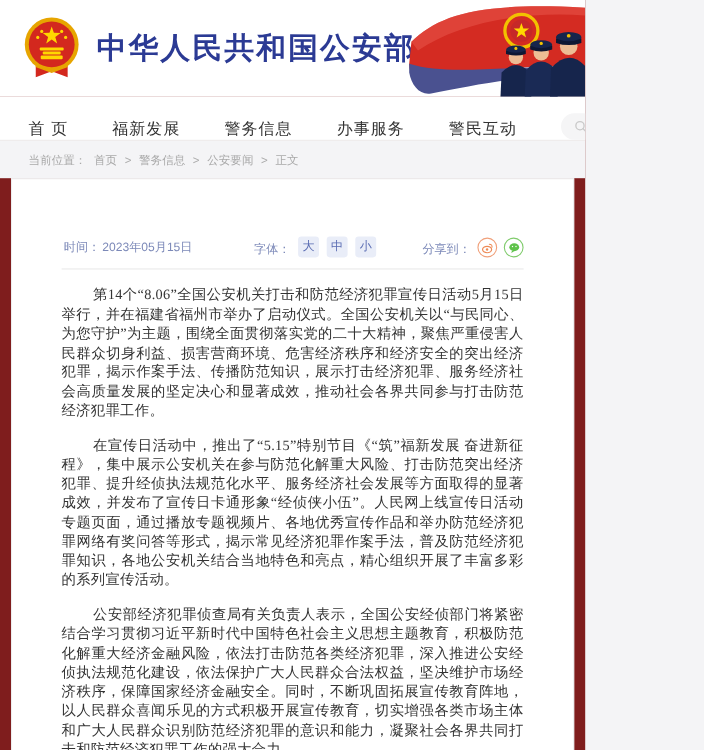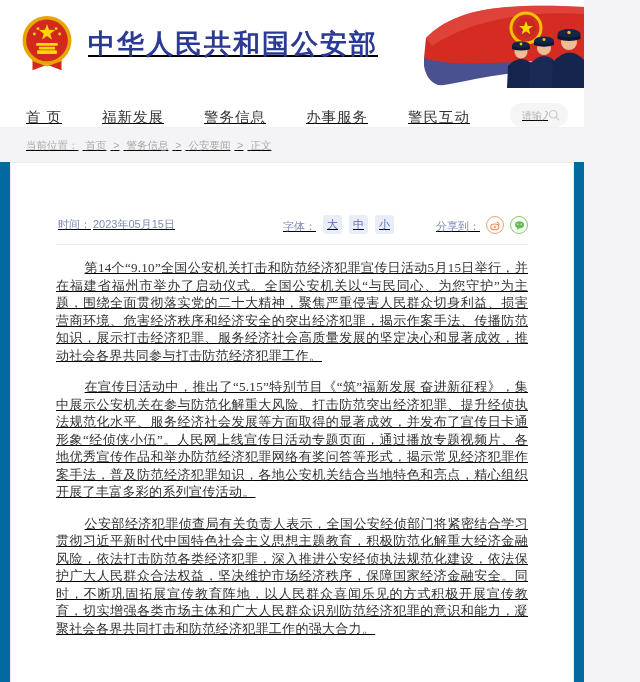--- a/index.html
+++ b/index.html
@@ -1,18 +1,18 @@
 <!DOCTYPE html>
 <html><head>
 <meta charset="utf-8">
 <style>
   * { margin:0; padding:0; box-sizing:border-box; }
   html,body { background:#f4f4f6; }
   body { width:640px; font-family:"Liberation Sans","DejaVu Sans",sans-serif; }
-  .page { width:584px; height:682px; overflow:hidden; background:#0369a1;text-decoration:underline; }
+  .page { width:532px; height:682px; overflow:hidden; background:#7f1d1d; }
 
   
   .site-header { height:88px; background:#ffffff; display:flex; align-items:center; position:relative; }
   .emblem { width:58px; height:62px; margin-left:18px; flex:0 0 auto; }
   .title-block { margin-left:12px; }
   .site-title { color:#2b3a94; font-size:27px; font-weight:bold; letter-spacing:2px; line-height:30px; }
   .site-subtitle { color:#2b3a94; font-size:8.5px; margin-top:5px; letter-spacing:0.2px; }
   .banner { position:absolute; right:0; top:0; width:162px; height:88px; }
 
   
@@ -156,19 +156,19 @@
             <circle cx="5.7" cy="6" r="0.9" fill="#ffffff"></circle>
             <circle cx="10.3" cy="6" r="0.9" fill="#ffffff"></circle>
           </svg>
         </span>
       </div>
     </div>
 
     <div class="divider"></div>
 
     <div class="article-body">
-      <p>第14个“9.10”全国公安机关打击和防范经济犯罪宣传日活动5月15日举行，并在福建省福州市举办了启动仪式。全国公安机关以“与民同心、为您守护”为主题，围绕全面贯彻落实党的二十大精神，聚焦严重侵害人民群众切身利益、损害营商环境、危害经济秩序和经济安全的突出经济犯罪，揭示作案手法、传播防范知识，展示打击经济犯罪、服务经济社会高质量发展的坚定决心和显著成效，推动社会各界共同参与打击防范经济犯罪工作。</p>
+      <p>第14个“8.06”全国公安机关打击和防范经济犯罪宣传日活动5月15日举行，并在福建省福州市举办了启动仪式。全国公安机关以“与民同心、为您守护”为主题，围绕全面贯彻落实党的二十大精神，聚焦严重侵害人民群众切身利益、损害营商环境、危害经济秩序和经济安全的突出经济犯罪，揭示作案手法、传播防范知识，展示打击经济犯罪、服务经济社会高质量发展的坚定决心和显著成效，推动社会各界共同参与打击防范经济犯罪工作。</p>
       <p>在宣传日活动中，推出了“5.15”特别节目《“筑”福新发展 奋进新征程》，集中展示公安机关在参与防范化解重大风险、打击防范突出经济犯罪、提升经侦执法规范化水平、服务经济社会发展等方面取得的显著成效，并发布了宣传日卡通形象“经侦侠小伍”。人民网上线宣传日活动专题页面，通过播放专题视频片、各地优秀宣传作品和举办防范经济犯罪网络有奖问答等形式，揭示常见经济犯罪作案手法，普及防范经济犯罪知识，各地公安机关结合当地特色和亮点，精心组织开展了丰富多彩的系列宣传活动。</p>
       <p>公安部经济犯罪侦查局有关负责人表示，全国公安经侦部门将紧密结合学习贯彻习近平新时代中国特色社会主义思想主题教育，积极防范化解重大经济金融风险，依法打击防范各类经济犯罪，深入推进公安经侦执法规范化建设，依法保护广大人民群众合法权益，坚决维护市场经济秩序，保障国家经济金融安全。同时，不断巩固拓展宣传教育阵地，以人民群众喜闻乐见的方式积极开展宣传教育，切实增强各类市场主体和广大人民群众识别防范经济犯罪的意识和能力，凝聚社会各界共同打击和防范经济犯罪工作的强大合力。</p>
     </div>
   </div>
 
 </div>
 
 </body></html>

